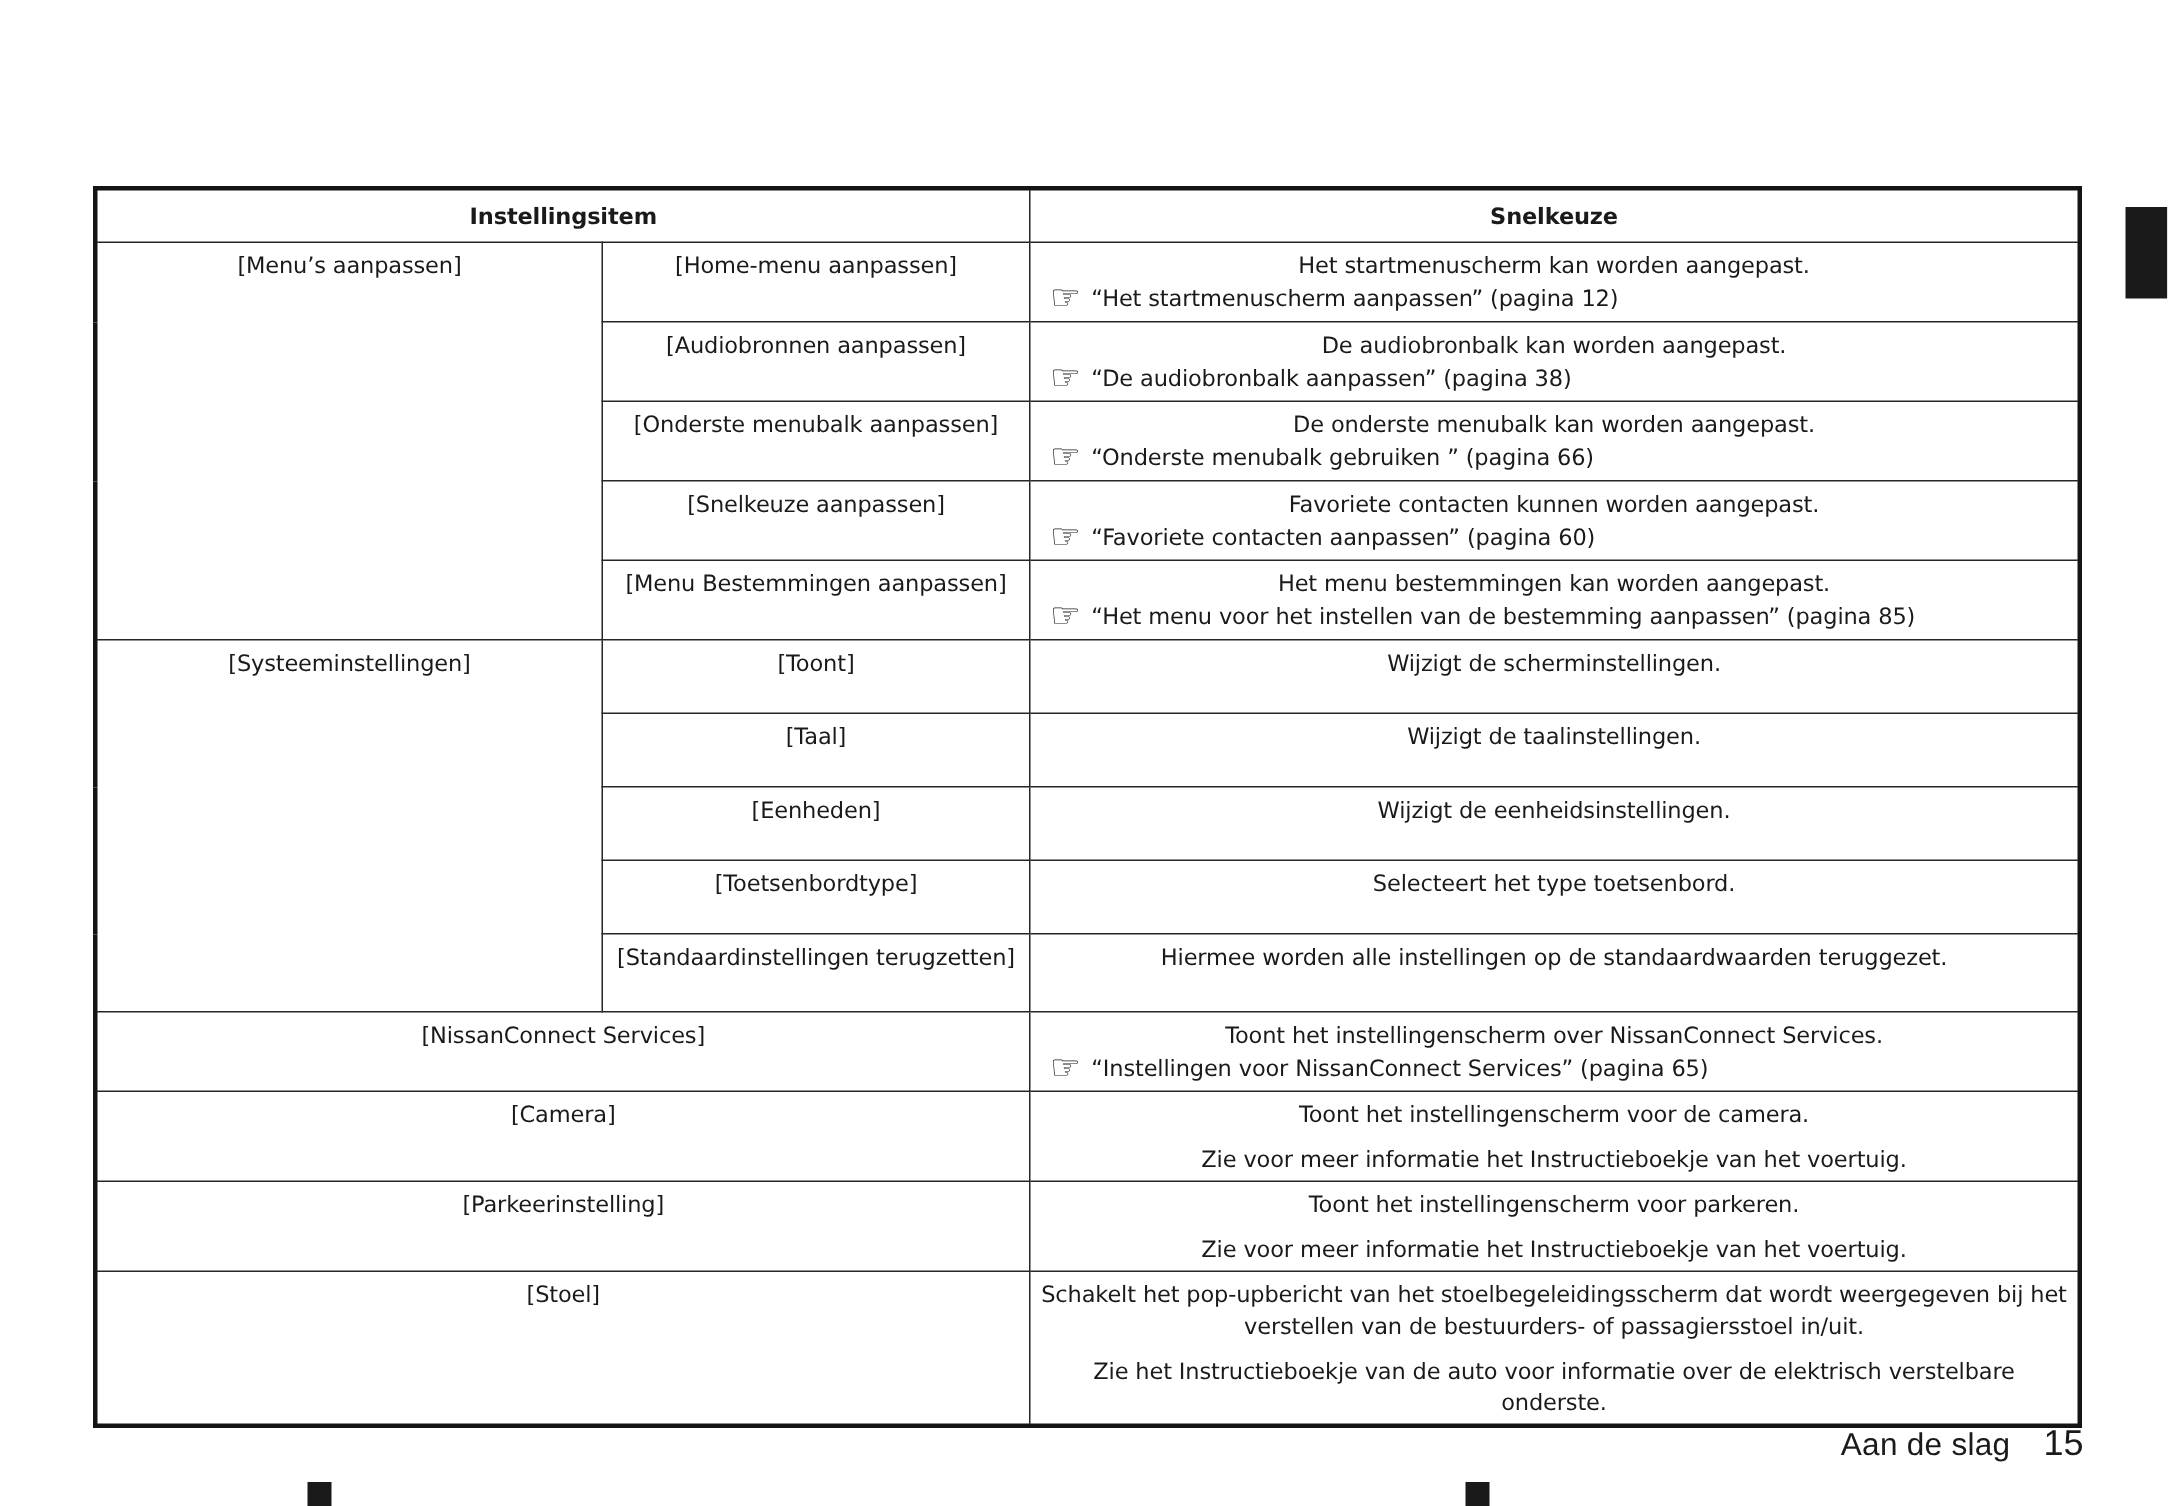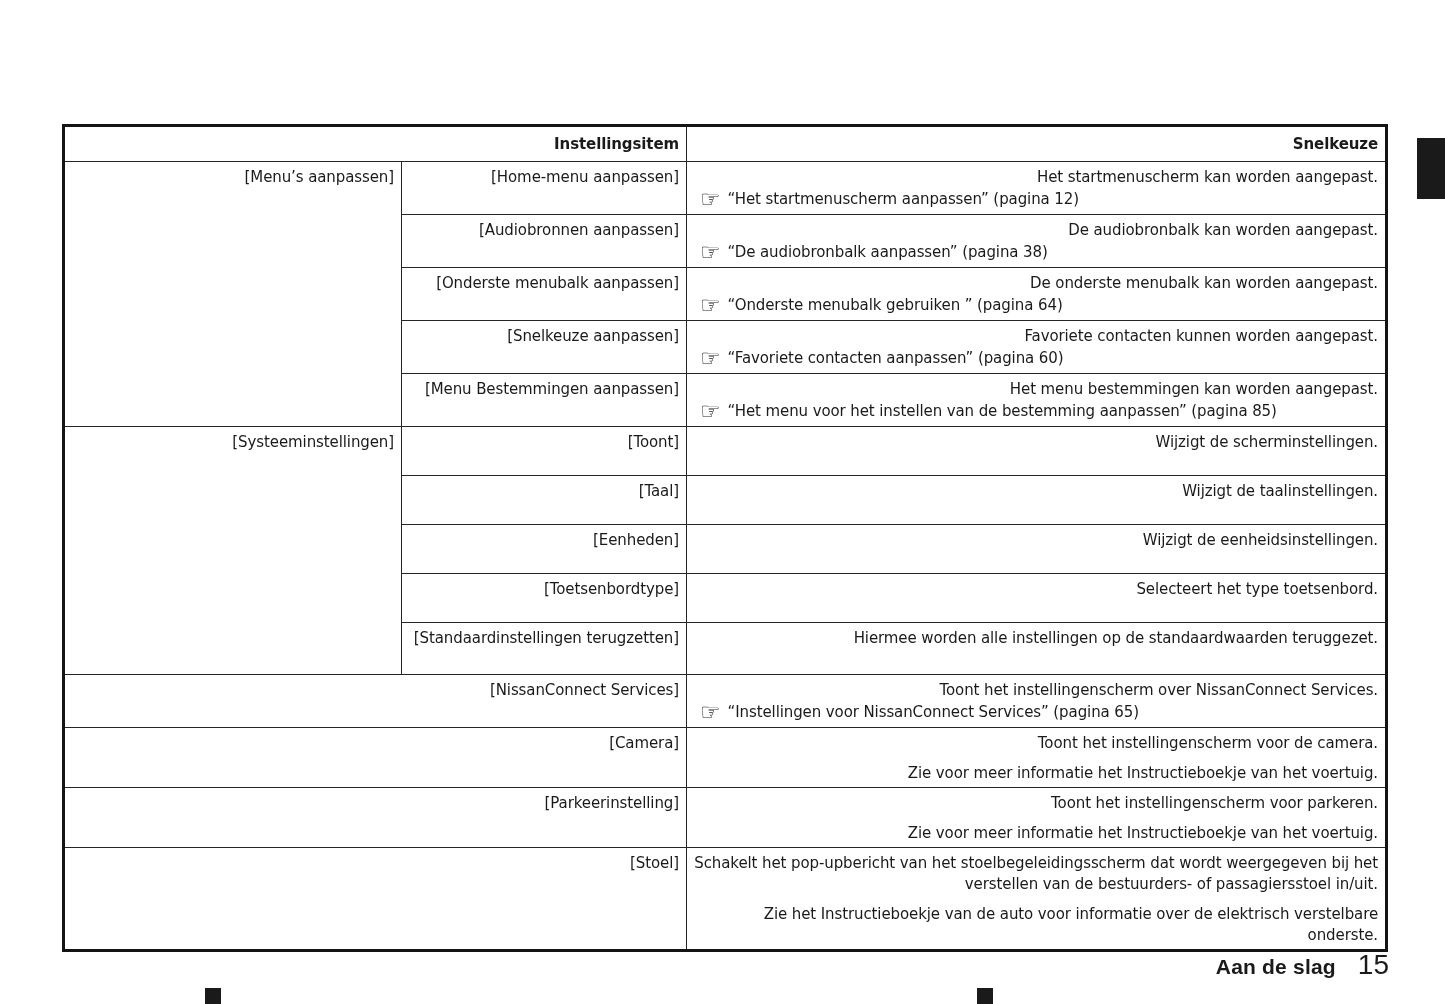--- a/index.html
+++ b/index.html
@@ -7,21 +7,21 @@
     position:relative; width:1445px; height:1004px; background:#ffffff;
     font-family:"DejaVu Sans", sans-serif; color:#1a1a1a; overflow:hidden;
   }
   table.settings {
     position:absolute; left:62px; top:124px; width:1323px;
     border-collapse:collapse; table-layout:fixed;
     border:3px solid #141414;
   }
   .settings th, .settings td {
     border:1.5px solid #262626;
-    vertical-align:top; text-align:right;
+    vertical-align:top; text-align:center;
     padding:5px 7px 3px 7px;
     font-size:15px; line-height:21px; letter-spacing:-0.1px;
     font-weight:normal; overflow:hidden;
   }
   .settings th { font-weight:bold; padding-top:7px; }
   .rh-hdr  { height:36px; }
   .rh-ref  { height:53px; }
   .rh-one  { height:49px; }
   .rh-wrap { height:52px; }
   .rh-two  { height:58px; }
@@ -34,22 +34,22 @@
     position:absolute; right:0; top:138px; width:28px; height:61px; background:#1a1a1a;
   }
   .crop-sq { position:absolute; width:16px; height:16px; background:#1a1a1a; }
   .crop-sq.left  { left:205px; top:988px; }
   .crop-sq.right { left:977px; top:988px; }
   .footer {
     position:absolute; right:56px; top:949px;
     display:flex; align-items:baseline; gap:22px;
     font-family:"Liberation Sans", sans-serif;
   }
-  .footer .section { font-weight:bold; font-size:21px; letter-spacing:0.2px; }
-  .footer .pagenum { font-size:28px; font-weight:normal; }
+  .footer .section { font-weight:normal; font-size:21px; letter-spacing:0.2px; }
+  .footer .pagenum { font-size:24px; font-weight:normal; }
 </style>
 </head>
 <body>
 
 <div class="page">
 
   <div class="edge-tab"></div>
 
   <table class="settings">
     <colgroup>
@@ -86,21 +86,21 @@
         </div>
       </td>
     </tr>
 
     <tr class="rh-ref">
       <td>[Onderste menubalk aanpassen]</td>
       <td>
         <div>De onderste menubalk kan worden aangepast.</div>
         <div class="refline">
           <span class="hand">☞</span>
-          <span>“Onderste menubalk gebruiken ” (pagina 64)</span>
+          <span>“Onderste menubalk gebruiken ” (pagina 66)</span>
         </div>
       </td>
     </tr>
 
     <tr class="rh-ref">
       <td>[Snelkeuze aanpassen]</td>
       <td>
         <div>Favoriete contacten kunnen worden aangepast.</div>
         <div class="refline">
           <span class="hand">☞</span>

